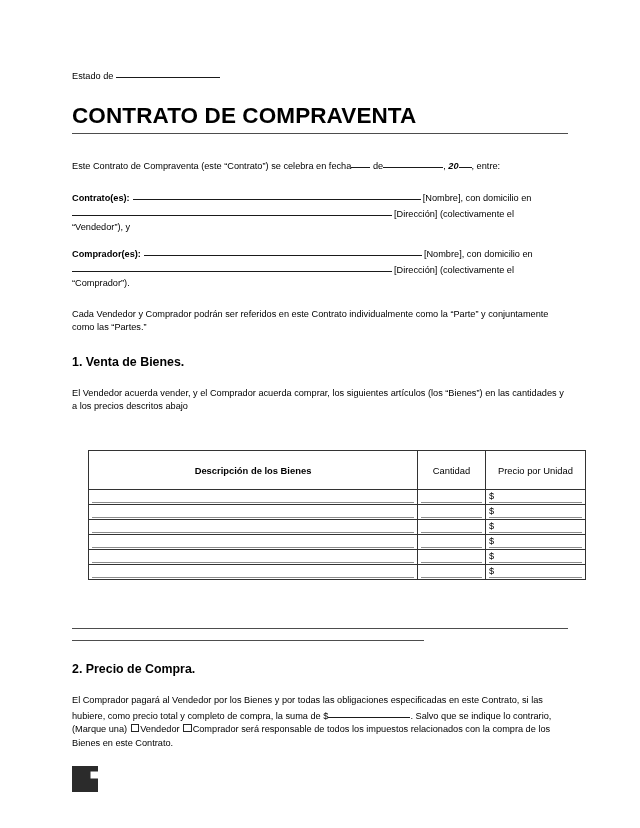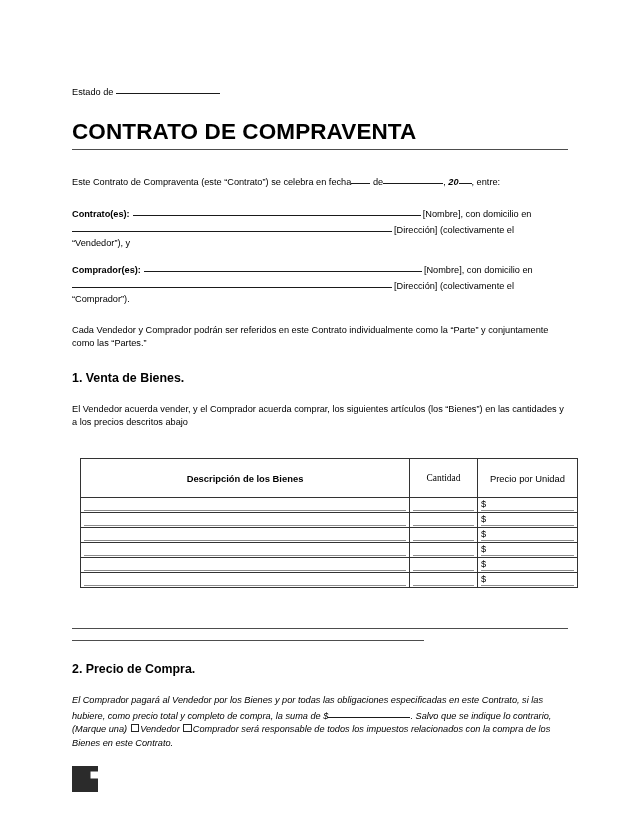--- a/index.html
+++ b/index.html
@@ -19,21 +19,21 @@
     position: absolute;
     left: 0; top: 0;
     width: 640px;
     height: 828px;
     background: #fff;
     overflow: hidden;
   }
   .content {
     position: absolute;
     left: 72px;
-    top: 84px;
+    top: 68px;
     width: 496px;
   }
 
   
   .state-line {
     font-size: 9.2px;
     line-height: 13px;
     white-space: nowrap;
     margin-bottom: 20px;
   }
@@ -127,36 +127,36 @@
     font-weight: bold;
     line-height: 15px;
     margin: 0;
   }
 
   
   table.goods {
     border-collapse: collapse;
     width: 496px;
     table-layout: fixed;
-    margin: 8px;
+    margin: 16px;
   }
   table.goods th,
   table.goods td {
     border: 1.4px solid #333333;
     padding: 0;
   }
   table.goods th {
     font-size: 9.4px;
     font-weight: bold;
     height: 38px;
     vertical-align: middle;
     text-align: center;
   }
   table.goods th.c-desc { width: 328px; }
-  table.goods th.c-qty  { width: 67px; font-weight: normal; font-family: Liberation Serif, serif; }
+  table.goods th.c-qty  { width: 67px; font-weight: normal; }
   table.goods th.c-price{ width: 99px; font-weight: normal; }
   table.goods td {
     height: 14px;
     vertical-align: bottom;
   }
   .cell-rule {
     display: block;
     border-bottom: 1px solid #8c8c8c;
     margin: 0 3px 1px 3px;
     height: 0;
@@ -189,21 +189,21 @@
     width: 496px;
     height: 11px;
   }
   .details-line-short {
     border-bottom: 1px solid #4d4d4d;
     width: 352px;
     height: 11px;
   }
 
   
-  .sec2 { font-size: 9.2px; line-height: 13.4px; font-style: italic; }
+  .sec2 { font-size: 9.2px; line-height: 13.4px; }
   .sec2 .sum-fill {
     display: inline-block;
     border-bottom: 1px solid #1a1a1a;
     height: 9px;
     width: 82px;
     vertical-align: 1px;
   }
   .cbox {
     display: inline-block;
     width: 6.5px;

